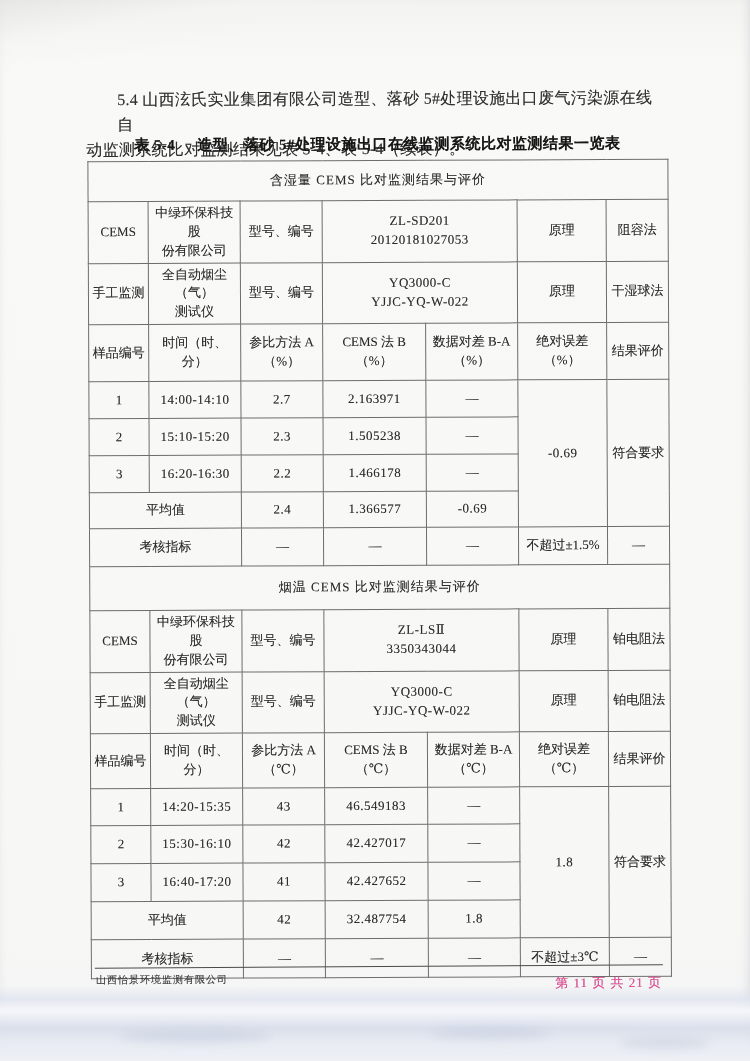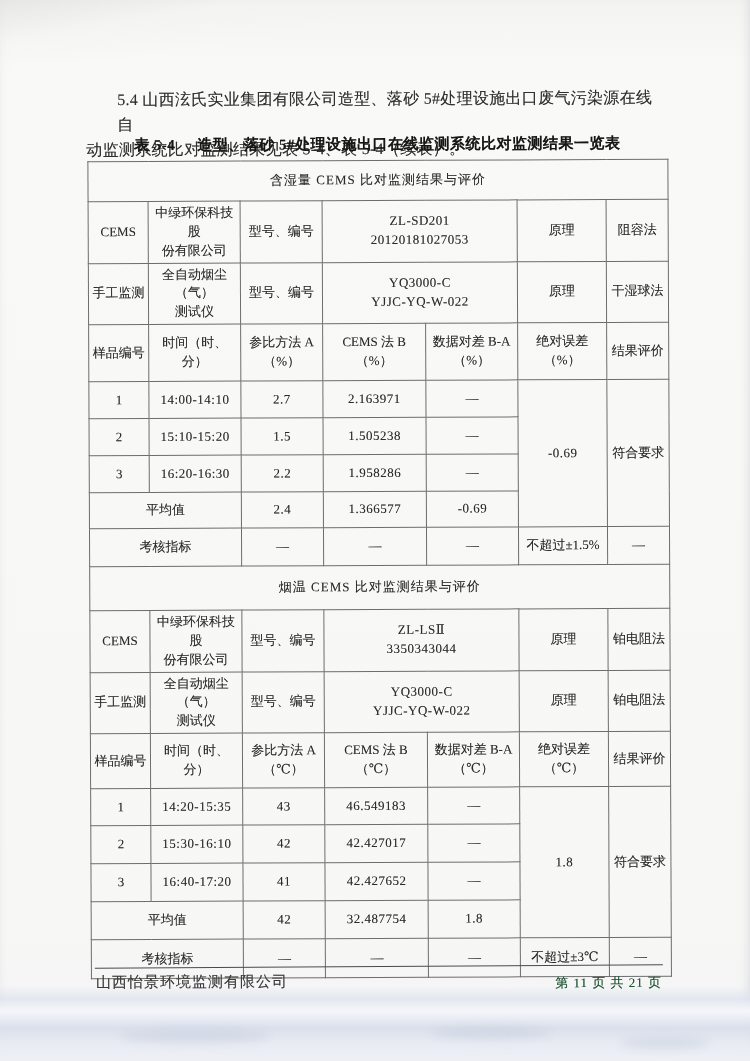--- a/index.html
+++ b/index.html
@@ -39,24 +39,24 @@
     border:1px solid #6d6d6d;text-align:center;vertical-align:middle;
     padding:2px 2px;font-size:13px;color:#2b2b2b;white-space:pre-line;line-height:1.45;
     text-shadow:0 0 .5px rgba(55,55,55,.4);overflow:hidden;}
   td.sec-title{font-size:15px;letter-spacing:1px;color:#1d1d1d;}
   td.hdr{font-size:12.5px;line-height:1.35;}
   td.small{font-size:12.5px;letter-spacing:0;}
   td.num{letter-spacing:.5px;}
 
   .footer-rule{position:absolute;left:93px;top:966px;width:568px;height:0;
     border-top:1.6px solid #4a4a4a;transform:rotate(-0.12deg);}
-  .footer-company{position:absolute;left:94px;top:972px;font-size:15px;color:#3a3a3a;
+  .footer-company{position:absolute;left:94px;top:972px;font-size:10px;color:#3a3a3a;
     letter-spacing:1px;text-shadow:0 0 .5px rgba(60,60,60,.4);}
   .footer-page{position:absolute;left:500px;top:975px;width:160px;text-align:right;
-    font-size:13px;color:#14532d;letter-spacing:1px;text-shadow:0 0 .5px rgba(60,60,60,.4);}
+    font-size:13px;color:#ec4899;letter-spacing:1px;text-shadow:0 0 .5px rgba(60,60,60,.4);}
 </style>
 </head>
 <body>
 
 <div class="canvas">
   <div class="edge-top"></div>
   <div class="edge-bottom"></div>
   <div class="blob" style="left:120px;bottom:18px;width:150px;height:14px;"></div>
   <div class="blob" style="left:430px;bottom:22px;width:120px;height:12px;"></div>
   <div class="blob" style="left:620px;bottom:12px;width:90px;height:12px;"></div>
@@ -124,29 +124,29 @@
           <td class="num">14:00-14:10</td>
           <td class="num">2.7</td>
           <td class="num">2.163971</td>
           <td>—</td>
           <td rowspan="4" class="num">-0.69</td>
           <td rowspan="4">符合要求</td>
         </tr>
         <tr style="height:37px">
           <td>2</td>
           <td class="num">15:10-15:20</td>
-          <td class="num">1.5</td>
+          <td class="num">2.3</td>
           <td class="num">1.505238</td>
           <td>—</td>
         </tr>
         <tr style="height:37px">
           <td>3</td>
           <td class="num">16:20-16:30</td>
           <td class="num">2.2</td>
-          <td class="num">1.958286</td>
+          <td class="num">1.466178</td>
           <td>—</td>
         </tr>
         <tr style="height:36px">
           <td colspan="2">平均值</td>
           <td class="num">2.4</td>
           <td class="num">1.366577</td>
           <td class="num">-0.69</td>
         </tr>
         <tr style="height:38px">
           <td colspan="2">考核指标</td>

